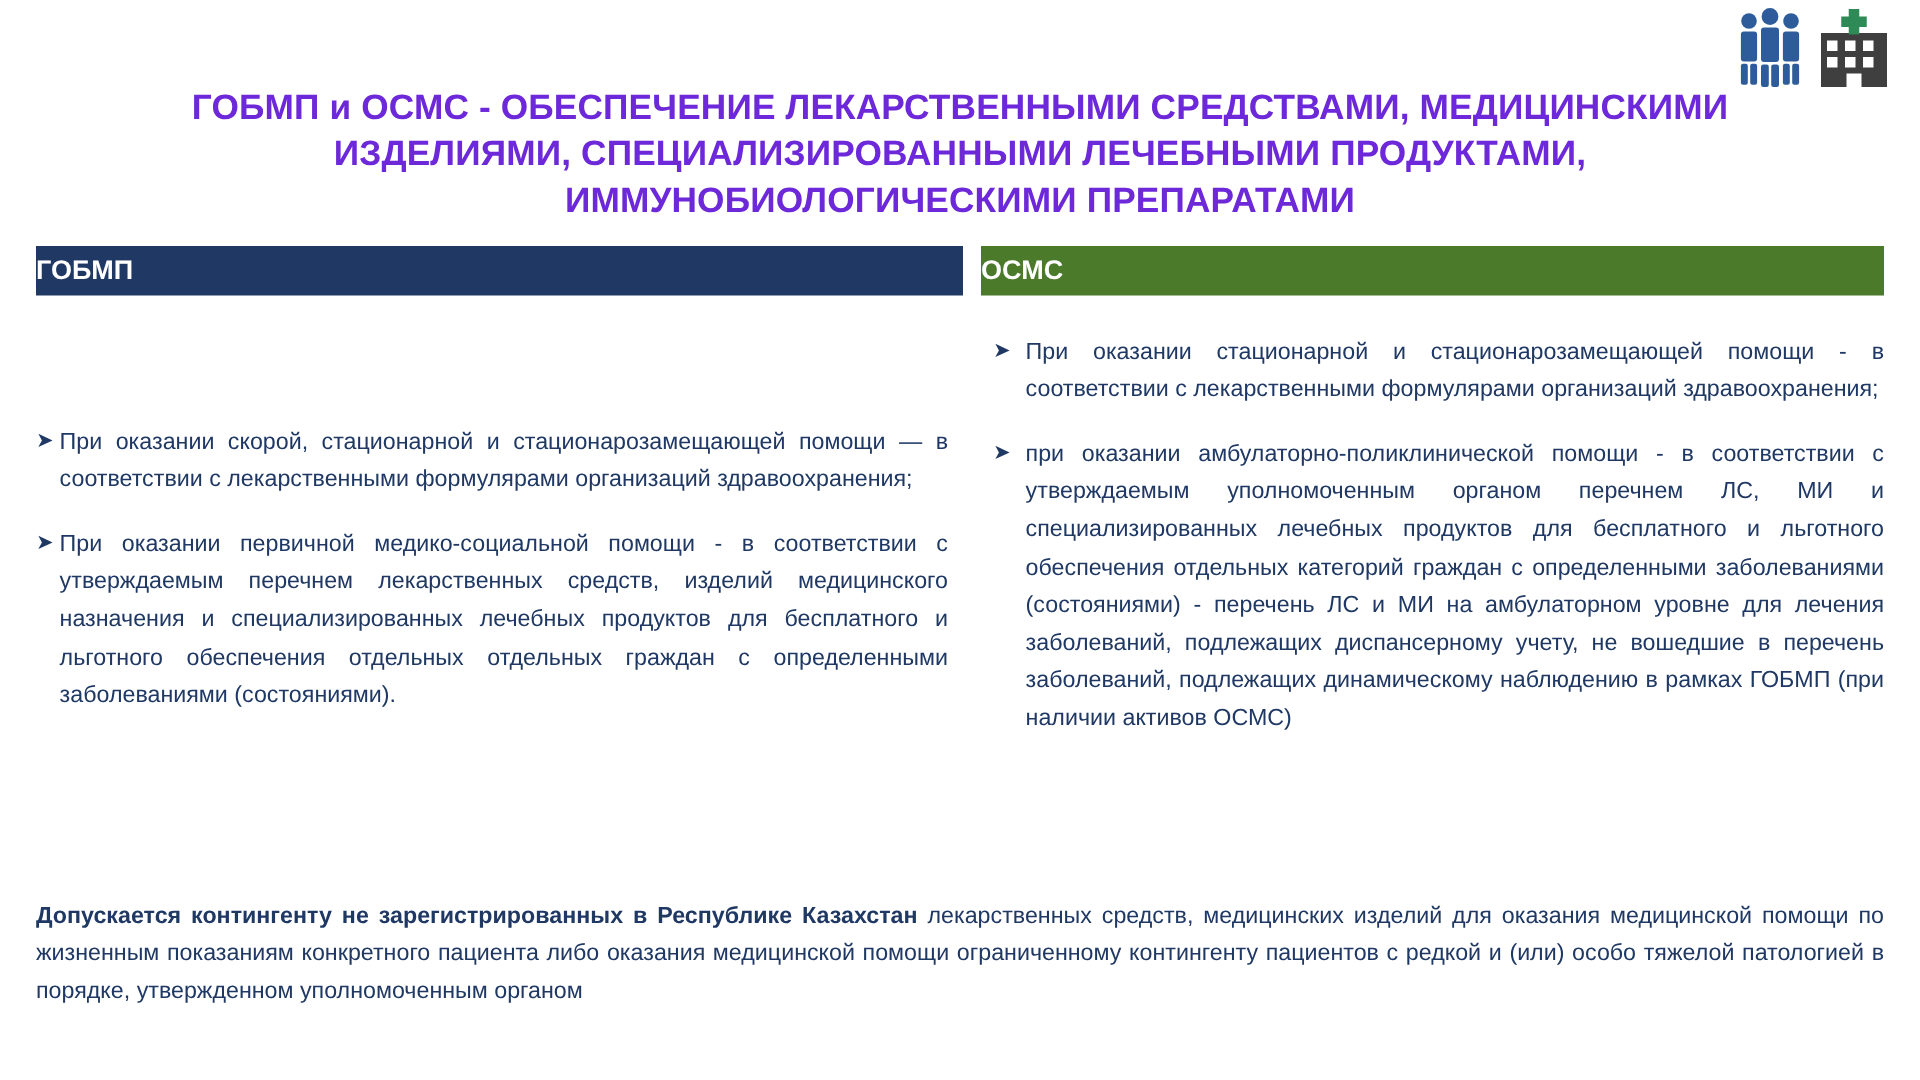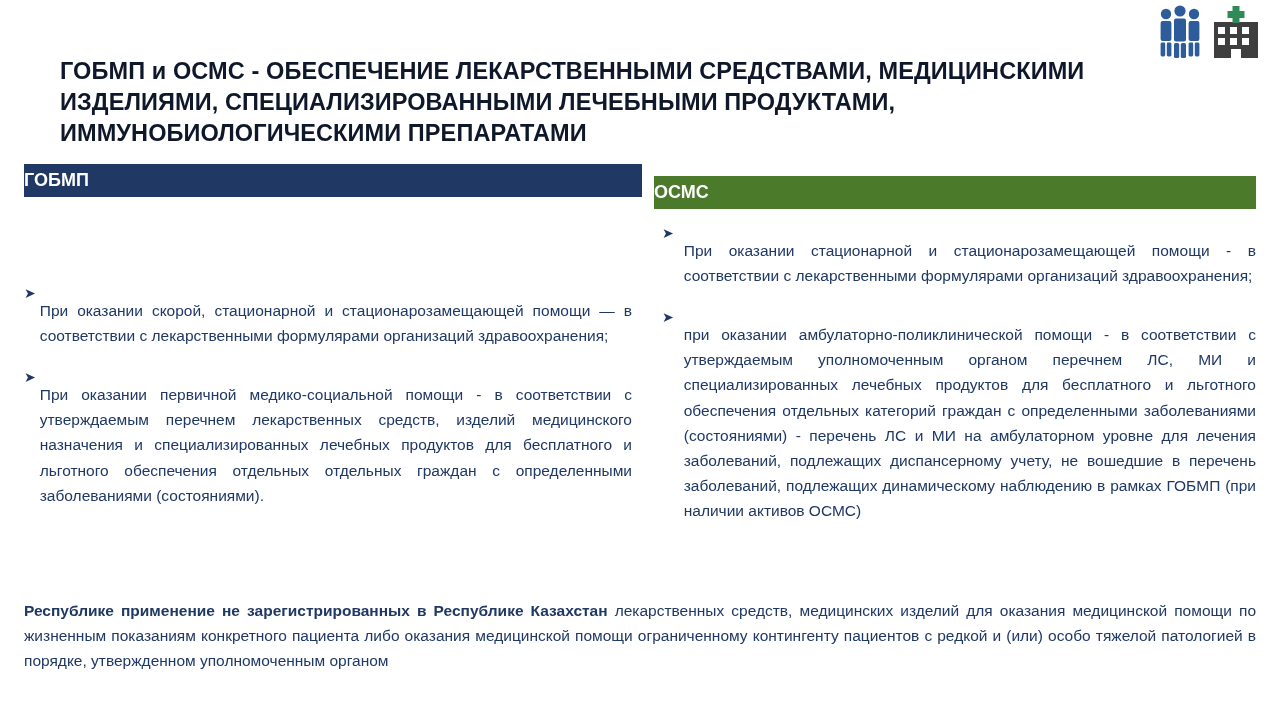--- a/index.html
+++ b/index.html
@@ -23,21 +23,22 @@
     width: 110px;
     height: 58px;
   }
 
   
   .title {
     position: absolute;
     top: 56px;
     left: 60px;
     width: 1160px;
-    color: #0f172a;
+    text-align: center;
+    color: #6d28d9;
     font-weight: bold;
     font-size: 23.5px;
     line-height: 1.32;
     letter-spacing: 0.1px;
   }
 
   
   .col-head {
     position: absolute;
     top: 164px;
@@ -51,21 +52,20 @@
   }
   .col-head.left {
     left: 24px;
     width: 618px;
     background: #203864;
   }
   .col-head.right {
     left: 654px;
     width: 602px;
     background: #4B7A2B;
-    margin-top: 12px;
   }
 
   
   .col {
     position: absolute;
     font-size: 15.5px;
     color: #1F3864;
     line-height: 1.62;
     text-align: justify;
   }
@@ -95,21 +95,20 @@
     margin-right: 4px;
   }
   .col.right .bullet-mark {
     margin-right: 10px;
     color: #1F3864;
   }
   .bullet-text {
     flex: 1 1 auto;
     text-align: justify;
     text-justify: inter-word;
-    margin-top: 16px;
   }
 
   
   .footer {
     position: absolute;
     left: 24px;
     top: 598px;
     width: 1232px;
     font-size: 15.5px;
     color: #1F3864;
@@ -182,14 +181,14 @@
     <span class="bullet-mark">➤</span>
     <span class="bullet-text">При оказании стационарной и стационарозамещающей помощи - в соответствии с лекарственными формулярами организаций здравоохранения;</span>
   </div>
   <div class="bullet-row">
     <span class="bullet-mark">➤</span>
     <span class="bullet-text"> при оказании амбулаторно-поликлинической помощи - в соответствии с утверждаемым уполномоченным органом перечнем ЛС, МИ и специализированных лечебных продуктов для бесплатного и льготного обеспечения отдельных категорий граждан с определенными заболеваниями (состояниями) - перечень ЛС и МИ на амбулаторном уровне для  лечения заболеваний, подлежащих диспансерному учету, не вошедшие в перечень заболеваний, подлежащих динамическому наблюдению в рамках ГОБМП (при наличии активов ОСМС)</span>
   </div>
 </div>
 
 <div class="footer">
-  <b>Республике применение не зарегистрированных в Республике Казахстан</b><span> лекарственных средств, медицинских изделий для оказания медицинской помощи по жизненным показаниям конкретного пациента либо оказания медицинской помощи ограниченному контингенту пациентов с редкой и (или) особо тяжелой патологией в порядке, утвержденном уполномоченным органом</span>
+  <b>Допускается контингенту не зарегистрированных в Республике Казахстан</b><span> лекарственных средств, медицинских изделий для оказания медицинской помощи по жизненным показаниям конкретного пациента либо оказания медицинской помощи ограниченному контингенту пациентов с редкой и (или) особо тяжелой патологией в порядке, утвержденном уполномоченным органом</span>
 </div>
 
 </body></html>

